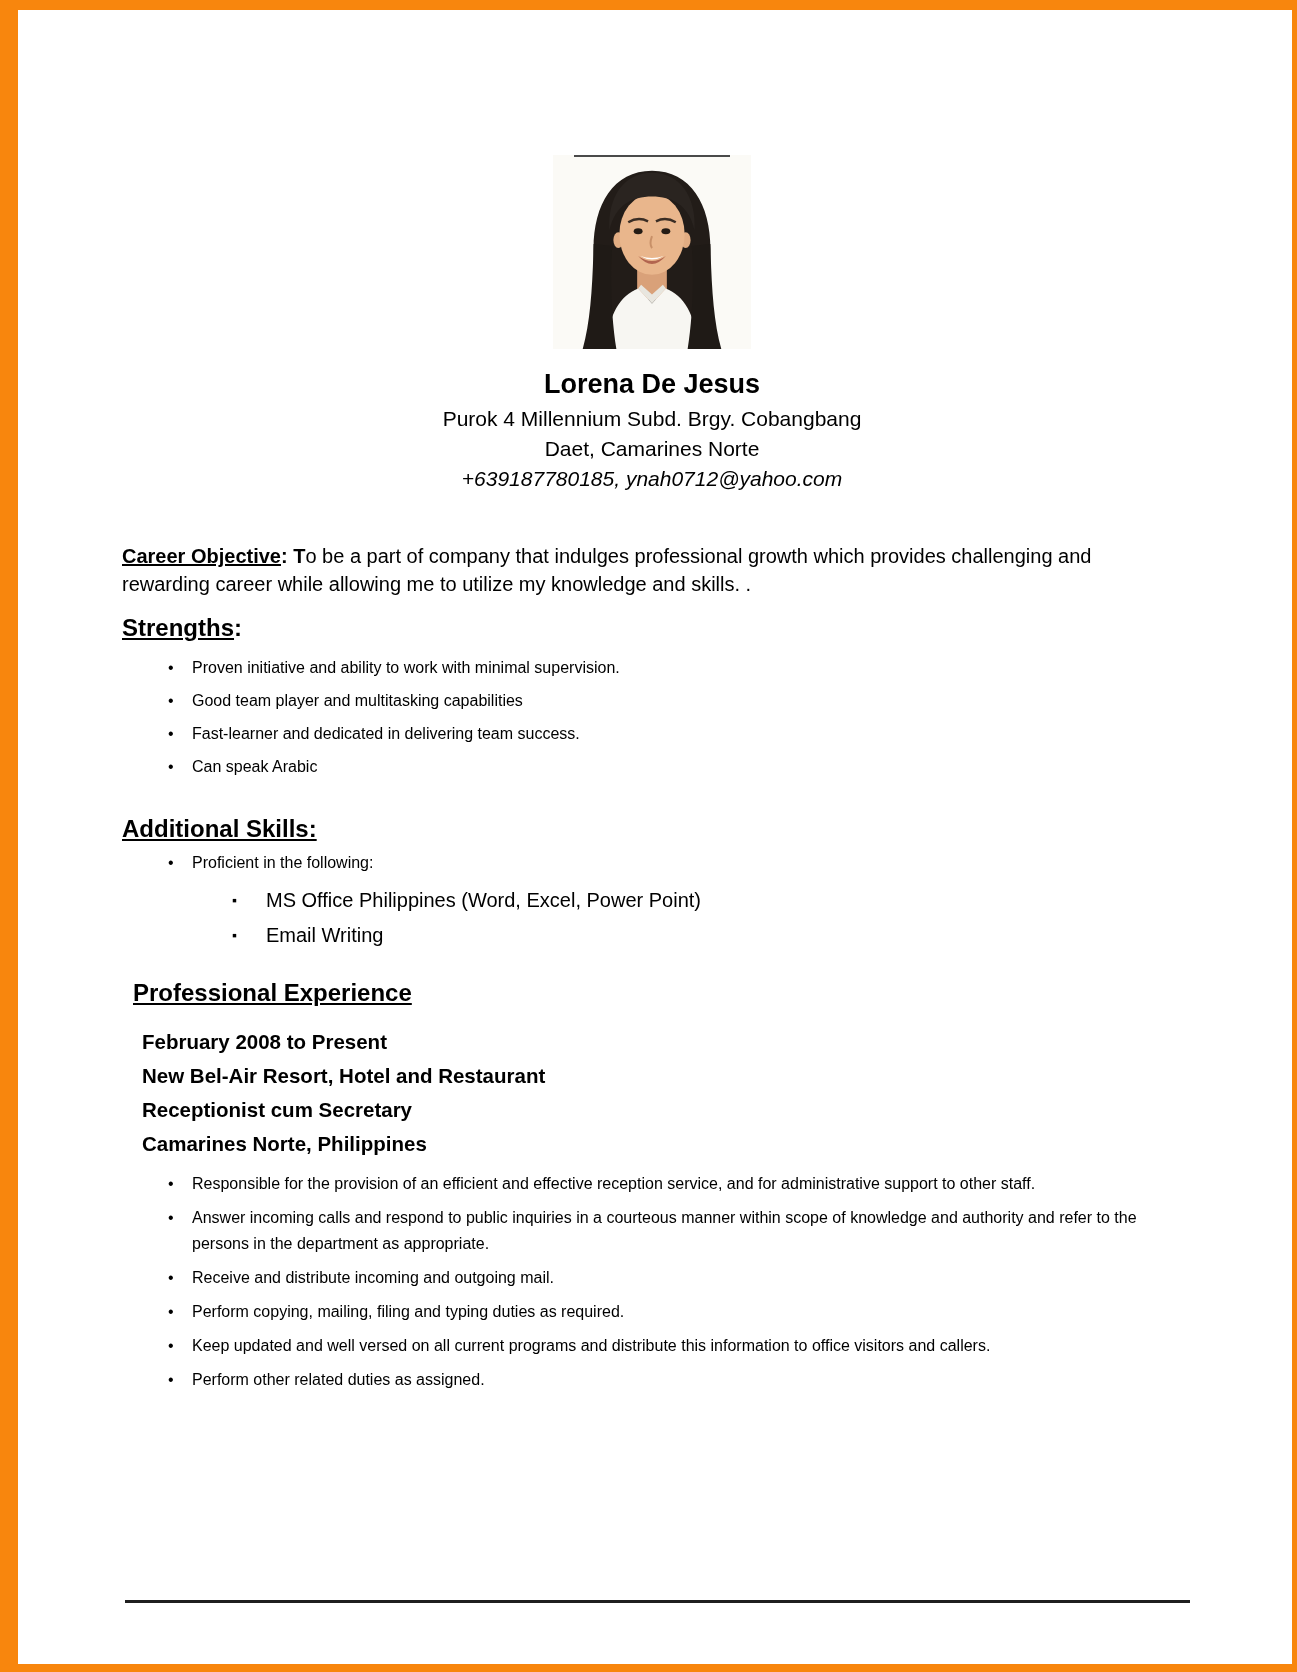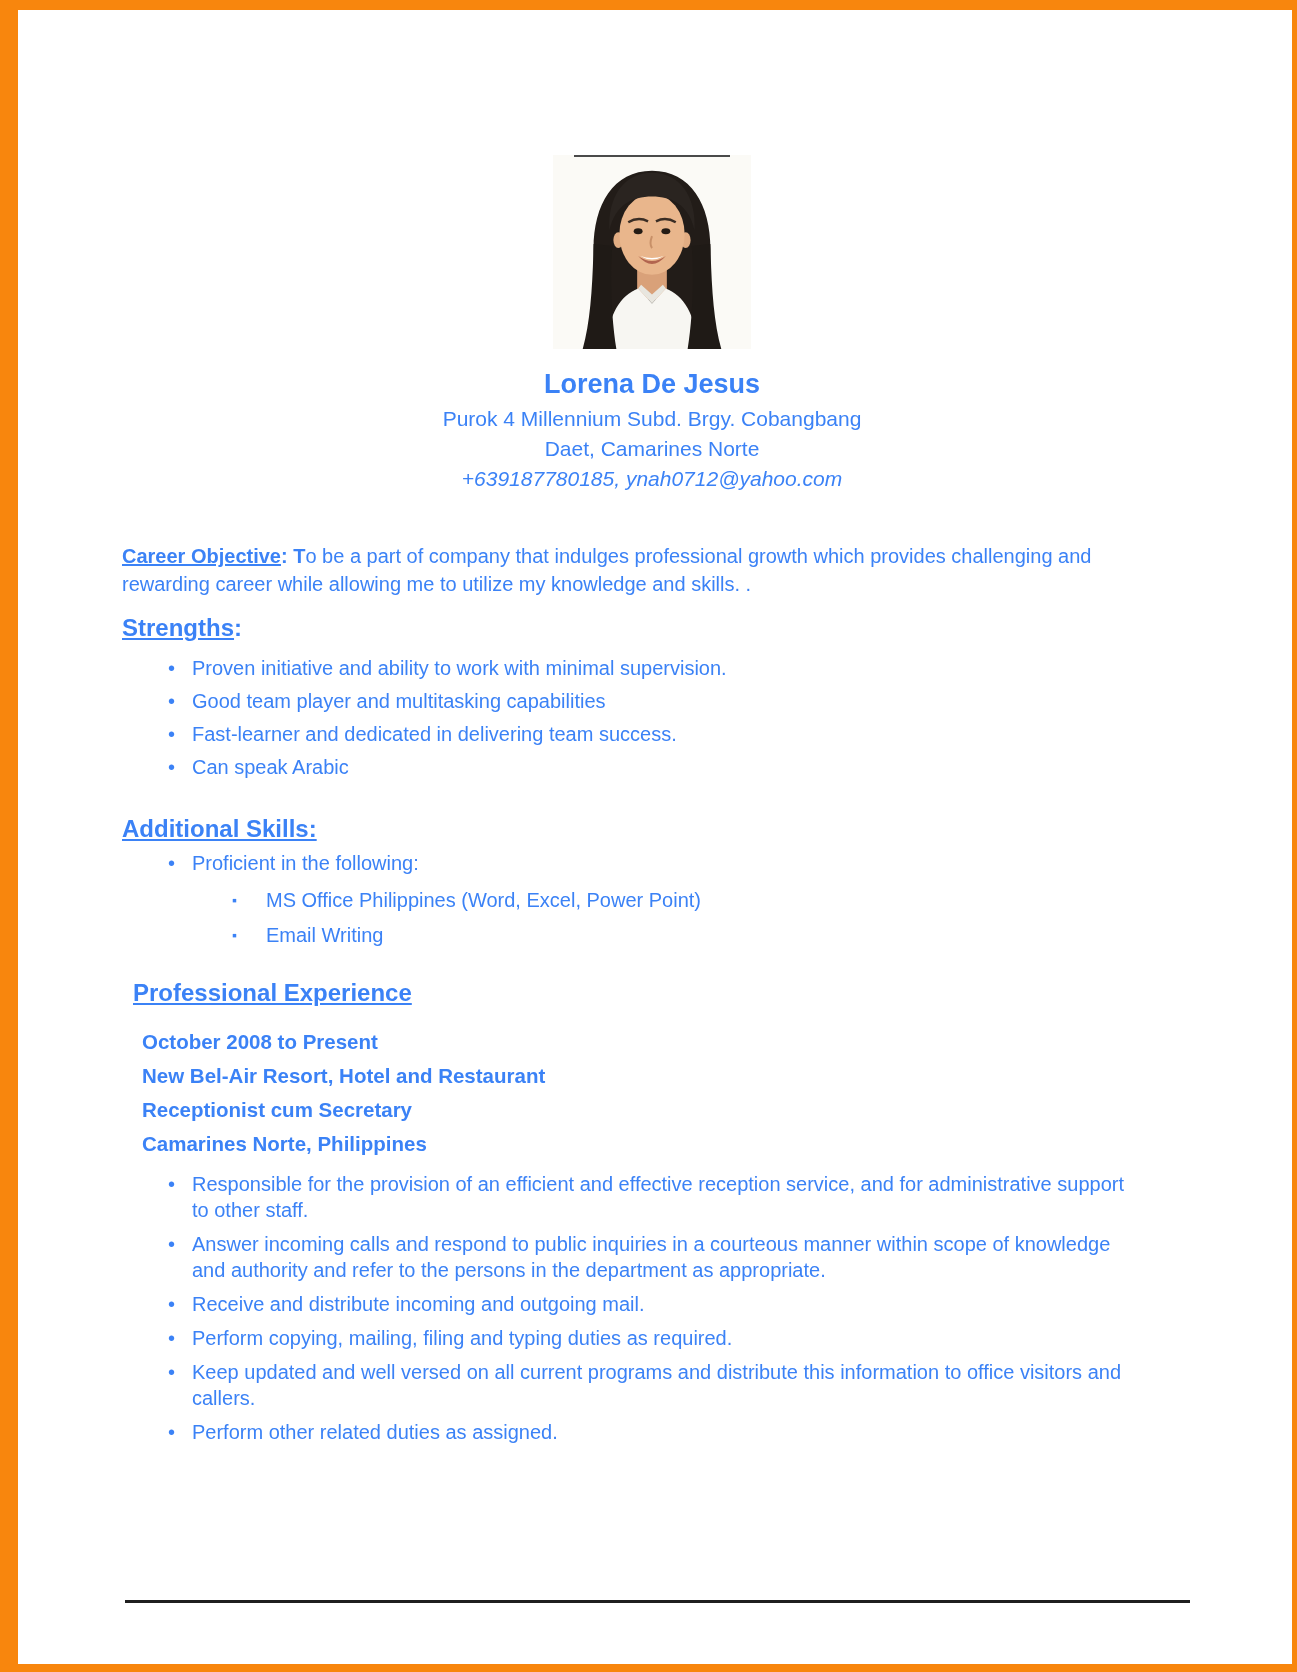--- a/index.html
+++ b/index.html
@@ -60,21 +60,21 @@
   .bold { font-weight: bold; }
   .h-underline { font-weight: bold; text-decoration: underline; }
   .sec-head { font-size: 24px; font-weight: bold; margin-top: 16px; }
   .sec-head.skills { margin-top: 34px; }
   .sec-head.exp { margin-top: 26px; margin-left: 11px; }
   ul { list-style: none; margin: 0; padding: 0; }
   .dot-list { margin-top: 12px; padding-left: 46px; }
   .dot-list li {
     position: relative;
     padding-left: 24px;
-    font-size: 20px;
+    font-size: 16px;
     line-height: 28px;
     margin-bottom: 5px;
     max-width: 945px;
   }
   .dot-list li::before {
     content: "\2022";
     position: absolute;
     left: 0; top: 0;
   }
   .dot-list.intro { margin-top: 6px; }
@@ -106,21 +106,21 @@
     left: 107px;
     bottom: 61px;
     width: 1065px;
     height: 3px;
     background: #1f1f1f;
   }
 </style>
 </head>
 <body>
 
-<div class="page" style="border-color: rgb(248, 134, 13); color: #3b82f6;">
+<div class="page" style="border-color: rgb(248, 134, 13); color: #000000;">
   <div class="content">
 
     <div class="photo-block">
       <div class="photo-topline"></div>
       <svg viewBox="0 0 200 196" width="200" height="194" aria-hidden="true">
         <rect width="200" height="196" fill="#fbfaf6"></rect>
         <path d="M100 16 C60 16 40 52 41 98 C42 140 38 172 31 196 L169 196 C162 172 158 140 159 98 C160 52 140 16 100 16 Z" fill="#221c18"></path>
         <path d="M85 116 h30 v30 h-30 z" fill="#d9a179"></path>
         <path d="M53 196 C56 161 68 142 86 135 L100 150 L114 135 C132 142 144 161 147 196 Z" fill="#f7f6f2"></path>
         <path d="M86 135 L100 150 L114 135 L111 131 L100 141 L89 131 Z" fill="#e8e6df"></path>
@@ -158,21 +158,21 @@
     <div class="sec-head skills"><span class="h-underline">Additional Skills: </span></div>
     <ul class="dot-list intro">
       <li>Proficient in the following:</li>
     </ul>
     <ul class="sq-list">
         <li>MS Office Philippines (Word, Excel, Power Point)</li>
         <li>Email Writing</li>
       </ul>
 
     <div class="sec-head exp"><span class="h-underline">Professional Experience</span></div>
-    <div class="exp-meta first">October 2008 to Present</div>
+    <div class="exp-meta first">February 2008 to Present</div>
     <div class="exp-meta">New Bel-Air Resort, Hotel and Restaurant</div>
     <div class="exp-meta">Receptionist cum Secretary</div>
     <div class="exp-meta">Camarines Norte, Philippines</div>
     <ul class="dot-list duties">
         <li>Responsible for the provision of an efficient and effective reception service, and for administrative support to other staff.</li>
         <li>Answer incoming calls and respond to public inquiries in a courteous manner within scope of knowledge and authority and refer to the persons in the department as appropriate.</li>
         <li>Receive and distribute incoming and outgoing mail.</li>
         <li>Perform copying, mailing, filing and typing duties as required.</li>
         <li>Keep updated and well versed on all current programs and distribute this information to office visitors and callers.</li>
         <li>Perform other related duties as assigned.</li>

